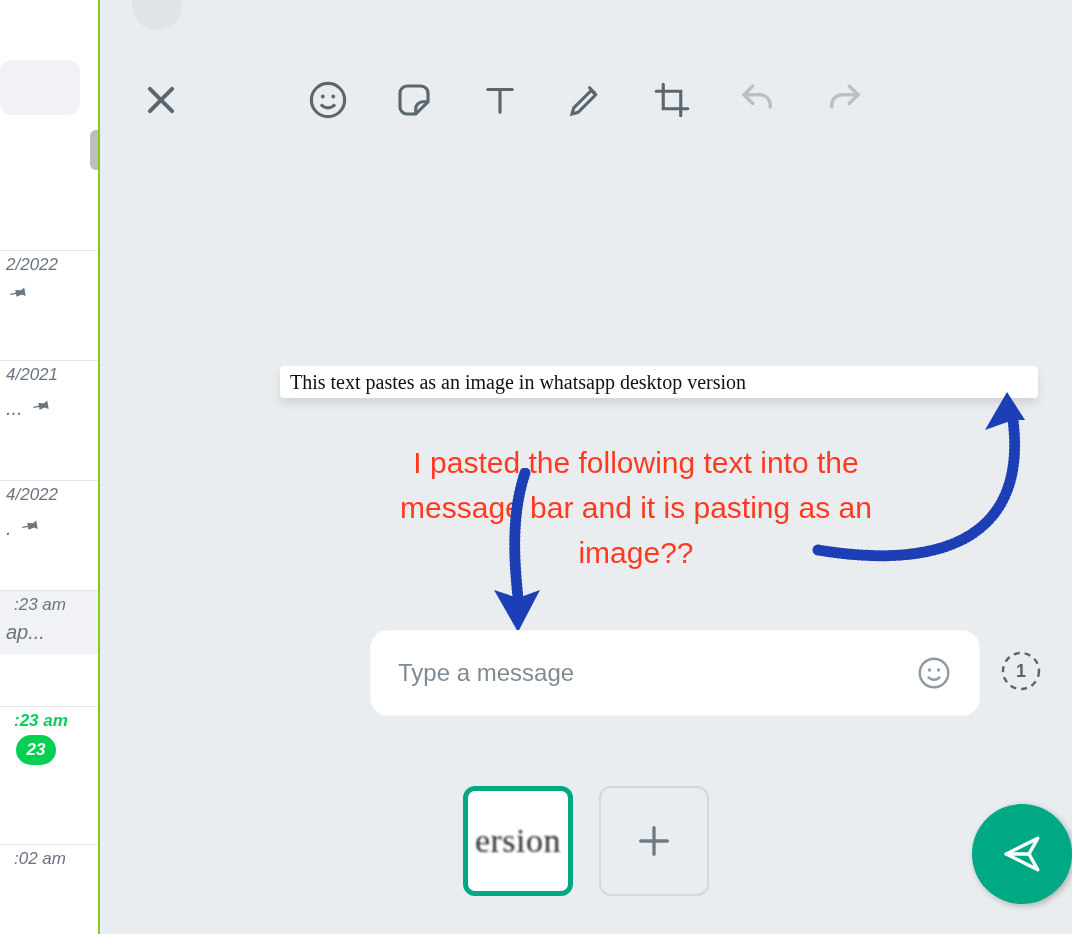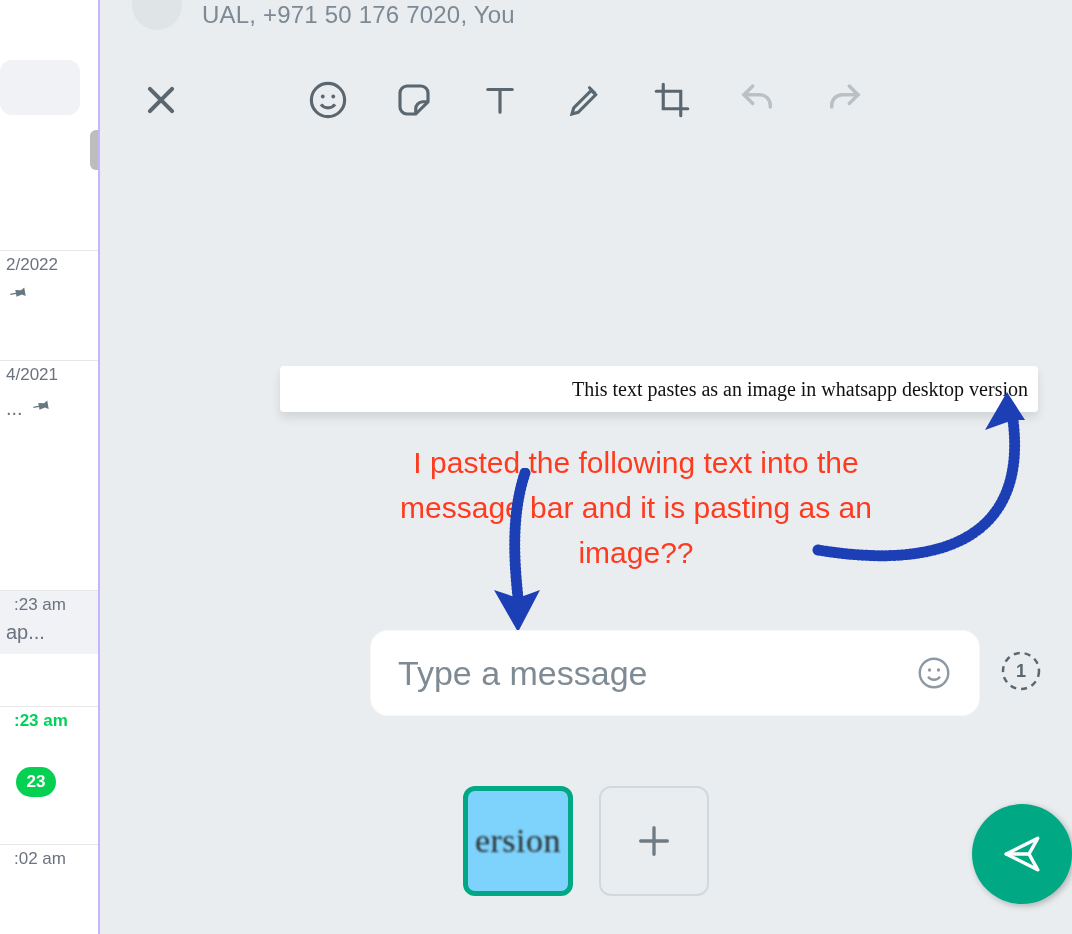--- a/index.html
+++ b/index.html
@@ -4,24 +4,25 @@
 <style>
   * { box-sizing: border-box; margin: 0; padding: 0; }
   html, body { width: 1072px; height: 934px; overflow: hidden; font-family: -apple-system, "Segoe UI", Helvetica, Arial, sans-serif; }
   body { display: flex; background: #fff; }
 
   
   .sidebar {
     width: 100px;
     height: 100%;
     background: #fff;
-    border-right: 2px solid #c4b5fd;
+    border-right: 2px solid #84cc16;
     position: relative;
     flex: 0 0 100px;
     overflow: hidden;
+    font-style: italic;
   }
   .sidebar-selected {
     position: absolute;
     left: 0; top: 60px;
     width: 80px; height: 55px;
     background: #f0f2f5;
     border-radius: 12px;
   }
   .sidebar-scroll {
     position: absolute;
@@ -47,21 +48,20 @@
   }
   .unread-badge {
     display: inline-flex;
     min-width: 40px; height: 30px;
     background: #06d051;
     color: #fff;
     border-radius: 15px;
     align-items: center; justify-content: center;
     font-weight: 700; font-size: 17px;
     margin-left: 10px;
-    margin-top: 32px;
   }
   .chat-item.active { background: #f0f2f5; }
 
   
   .main {
     flex: 1;
     background: #e9edef;
     position: relative;
   }
   .header {
@@ -94,29 +94,29 @@
     display: flex; gap: 44px; align-items: center;
     position: absolute;
     left: 50%; transform: translateX(-50%);
   }
   .ticon { width: 42px; height: 42px; color: #5b6770; }
   .ticon.dim { color: #b9c1c6; }
 
   .preview {
     position: absolute;
     left: 180px; right: 34px; top: 366px;
-    height: 46px;
+    height: 32px;
     background: #fff;
     border-radius: 4px;
     box-shadow: 0 6px 10px rgba(0,0,0,.10);
     padding: 8px 10px 8px 10px;
     font-family: "Times New Roman", Georgia, serif;
     font-size: 20px;
     color: #111;
-    display: flex; align-items: center; justify-content: flex-end;
+    display: flex; align-items: center;
   }
 
   .annot {
     position: absolute;
     top: 440px; left: 300px; right: 200px;
     color: #ff3a1f;
     font-size: 30px;
     text-align: center;
     line-height: 1.5;
     font-weight: 500;
@@ -126,21 +126,21 @@
     position: absolute;
     left: 270px; top: 630px;
     width: 610px; height: 86px;
     background: #fff;
     border-radius: 18px;
     display: flex; align-items: center;
     padding: 0 28px;
     box-shadow: inset 0 0 0 1px rgba(0,0,0,.03);
   }
   .caption input {
-    flex: 1; font-size: 34px; border: none; outline: none;
+    flex: 1; font-size: 24px; border: none; outline: none;
     background: transparent; color: #333;
   }
   .caption input::placeholder { color: #7f8b94; }
   .caption .emoji { width: 36px; height: 36px; color: #8d99a3; }
 
   .view-once {
     position: absolute;
     top: 650px; left: 900px;
     width: 42px; height: 42px;
   }
@@ -151,21 +151,21 @@
     top: 786px;
     display: flex; gap: 26px;
   }
   .thumb {
     width: 110px; height: 110px;
     border-radius: 12px;
     display: flex; align-items: center; justify-content: center;
   }
   .thumb.selected {
     border: 5px solid #00a884;
-    background: #7dd3fc;
+    background: #ffffff;
     overflow: hidden;
     font-family: "Times New Roman", serif;
     font-size: 34px;
     letter-spacing: .5px;
     color: #2a2a2a;
   }
   .thumb.selected span { filter: blur(0.8px); }
   .thumb.add {
     border: 2px solid #d2d9de;
     color: #6f7b84;
@@ -207,20 +207,29 @@
   <div class="chat-item" style="top:360px">
     <div class="chat-date">4/2021</div>
     <div class="pinrow">
       <span class="chat-sub">...</span>
       <svg class="pin" viewBox="0 0 24 24" fill="currentColor">
           <path d="M14 4l6 6-4 1-3 5-2-2-4 4-1-1 4-4-2-2 5-3 1-4z"></path>
         </svg>
     </div>
   </div>
 
+  <div class="chat-item" style="top:480px">
+    <div class="chat-date">4/2022</div>
+    <div class="pinrow">
+      <span class="chat-sub">.</span>
+      <svg class="pin" viewBox="0 0 24 24" fill="currentColor">
+          <path d="M14 4l6 6-4 1-3 5-2-2-4 4-1-1 4-4-2-2 5-3 1-4z"></path>
+        </svg>
+    </div>
+  </div>
 
   <div class="chat-item active" style="top:590px">
     <div class="chat-time">:23 am</div>
     <div class="chat-sub">ap...</div>
   </div>
 
   <div class="chat-item" style="top:706px">
     <div class="chat-time green">:23 am</div>
     <div style="margin-top:4px">
       <span class="unread-badge">23</span>
@@ -229,21 +238,20 @@
 
   <div class="chat-item" style="top:844px">
     <div class="chat-time">:02 am</div>
   </div>
 </div>
 
 <div class="main">
 
   <div class="header">
     <div class="avatar-cut"></div>
-    <div class="header-sub">UAL, +971 50 176 7020, You</div>
   </div>
 
   <div class="toolbar">
     <svg class="close" viewBox="0 0 24 24" fill="none" stroke="currentColor" stroke-width="2.6" stroke-linecap="round">
         <path d="M5 5l14 14M19 5L5 19"></path>
       </svg>
     <div class="toolbar-center">
       <svg class="ticon" viewBox="0 0 24 24" fill="none" stroke="currentColor" stroke-width="1.8">
           <circle cx="12" cy="12" r="9.5"></circle>
           <circle cx="9" cy="10" r="1.1" fill="currentColor" stroke="none"></circle>

